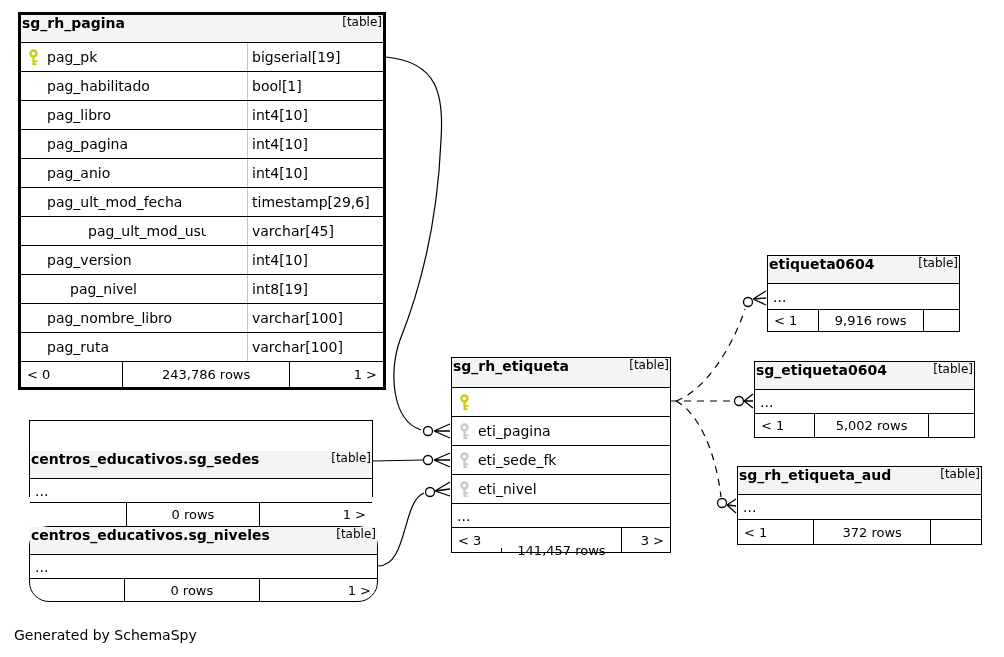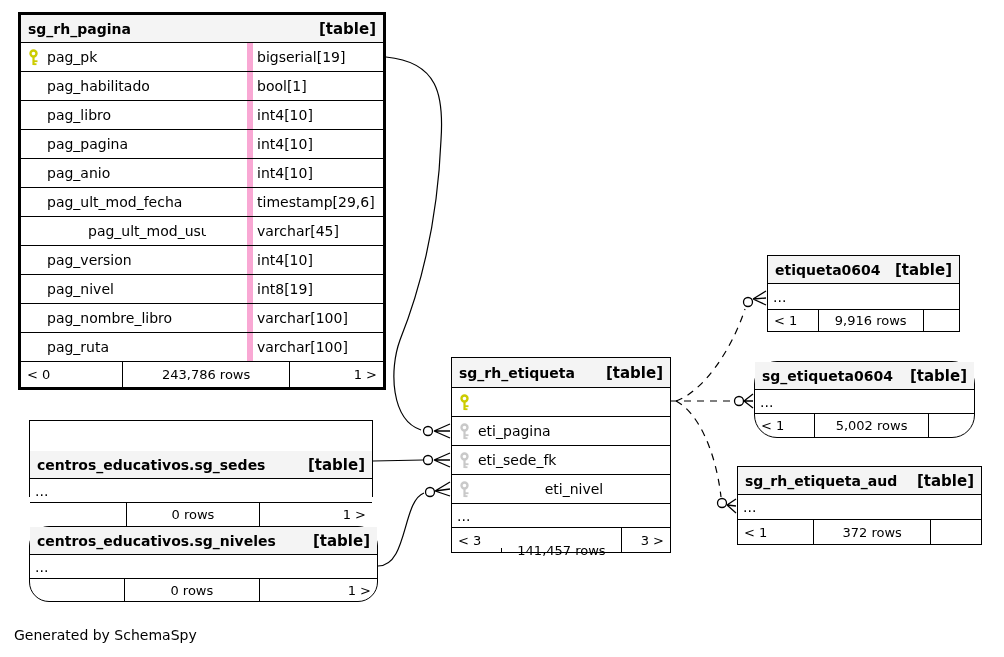--- a/index.html
+++ b/index.html
@@ -1,29 +1,29 @@
 <!DOCTYPE html>
 <html><head>
 <meta charset="utf-8">
 <style>
   html,body{margin:0;padding:0;background:#fff;}
   #canvas{position:relative;width:1004px;height:657px;background:#fff;overflow:hidden;
           font-family:"DejaVu Sans","Liberation Sans",sans-serif;color:#000;}
   #wires{position:absolute;left:0;top:0;z-index:0;}
   .tbl{position:absolute;box-sizing:border-box;background:#fff;border:1px solid #000;z-index:1;font-size:14px;}
   .tbl.main{border-width:3px;}
-  .hd{display:flex;align-items:center;justify-content:space-between;background:#f4f4f4;
-      border-bottom:1px solid #000;padding:0 7px;font-weight:bold;box-sizing:border-box;}
-  .hd .tag{font-weight:bold;font-size:15px;margin-left:10px;white-space:nowrap;}
+  .hd{display:flex;justify-content:space-between;background:#f4f4f4;
+      border-bottom:1px solid #000;padding:0 1px;font-weight:bold;box-sizing:border-box;}
+  .hd .tag{font-weight:normal;font-size:12px;margin-left:10px;white-space:nowrap;}
   .hd .ttl{white-space:nowrap;}
   .r{display:flex;align-items:center;border-bottom:1px solid #000;box-sizing:border-box;background:#fff;}
   .r:last-child{border-bottom:none;}
   .keyslot{width:26px;display:flex;justify-content:center;align-items:center;flex:none;}
   .cname{flex:1;white-space:nowrap;overflow:hidden;}
-  .ctype{width:136px;flex:none;border-left:6px solid #f9a8d4;align-self:stretch;display:flex;
+  .ctype{width:136px;flex:none;border-left:1px solid #f9a8d4;align-self:stretch;display:flex;
          align-items:center;padding-left:4px;box-sizing:border-box;white-space:nowrap;}
   .ell{padding-left:5px;}
   .ft{display:flex;align-items:stretch;box-sizing:border-box;font-size:13px;}
   .ft .c{display:flex;align-items:center;box-sizing:border-box;padding:0 6px;white-space:nowrap;}
   .ft .c + .c{border-left:1px solid #000;}
   .ft .cl{justify-content:flex-start;}
   .ft .cm{justify-content:center;}
   .ft .cr{justify-content:flex-end;}
   #gen-note{position:absolute;left:14px;top:627px;font-size:14px;z-index:1;}
 </style>
@@ -113,21 +113,21 @@
     <div class="r" style="height:29px;gap:41px;">
       <span class="keyslot"></span>
       <span class="cname">pag_ult_mod_usuario</span>
       <span class="ctype">varchar[45]</span>
     </div>
     <div class="r" style="height:29px;">
       <span class="keyslot"></span>
       <span class="cname">pag_version</span>
       <span class="ctype">int4[10]</span>
     </div>
-    <div class="r" style="height:29px;">
+    <div class="r" style="height:29px;padding-left:23px;">
       <span class="keyslot"></span>
       <span class="cname">pag_nivel</span>
       <span class="ctype">int8[19]</span>
     </div>
     <div class="r" style="height:29px;">
       <span class="keyslot"></span>
       <span class="cname">pag_nombre_libro</span>
       <span class="ctype">varchar[100]</span>
     </div>
     <div class="r" style="height:29px;">
@@ -208,21 +208,21 @@
             <g fill="none" stroke="#c9c9c9">
               <circle cx="5.5" cy="4.5" r="3" stroke-width="2.4"></circle>
               <line x1="5.5" y1="7" x2="5.5" y2="16" stroke-width="2.2"></line>
               <line x1="5.5" y1="12.2" x2="9.5" y2="12.2" stroke-width="1.8"></line>
               <line x1="5.5" y1="15.2" x2="8.5" y2="15.2" stroke-width="1.8"></line>
             </g>
           </svg>
       </span>
       <span class="cname">eti_sede_fk</span>
     </div>
-    <div class="r" style="height:29px;text-align:center;">
+    <div class="r" style="height:29px;">
       <span class="keyslot">
         <svg width="12" height="17" viewBox="0 0 12 17">
             <g fill="none" stroke="#c9c9c9">
               <circle cx="5.5" cy="4.5" r="3" stroke-width="2.4"></circle>
               <line x1="5.5" y1="7" x2="5.5" y2="16" stroke-width="2.2"></line>
               <line x1="5.5" y1="12.2" x2="9.5" y2="12.2" stroke-width="1.8"></line>
               <line x1="5.5" y1="15.2" x2="8.5" y2="15.2" stroke-width="1.8"></line>
             </g>
           </svg>
       </span>
@@ -246,21 +246,21 @@
     <div class="r ell" style="height:26px;">
       <span>...</span>
     </div>
     <div class="ft" style="height:21px;">
       <span class="c cl" style="width:26%;">&lt; 1</span>
       <span class="c cm" style="width:55%;">9,916 rows</span>
       <span class="c cr" style="width:19%;"></span>
     </div>
   </div>
 
-  <div class="tbl" style="left:754px;top:361px;width:221px;height:77px;border-radius:23px;">
+  <div class="tbl" style="left:754px;top:361px;width:221px;height:77px;">
     <div class="hd" style="height:28px;">
       <span class="ttl">sg_etiqueta0604</span>
       <span class="tag">[table]</span>
     </div>
     <div class="r ell" style="height:24px;">
       <span>...</span>
     </div>
     <div class="ft" style="height:23px;">
       <span class="c cl" style="width:27%;">&lt; 1</span>
       <span class="c cm" style="width:52%;">5,002 rows</span>

